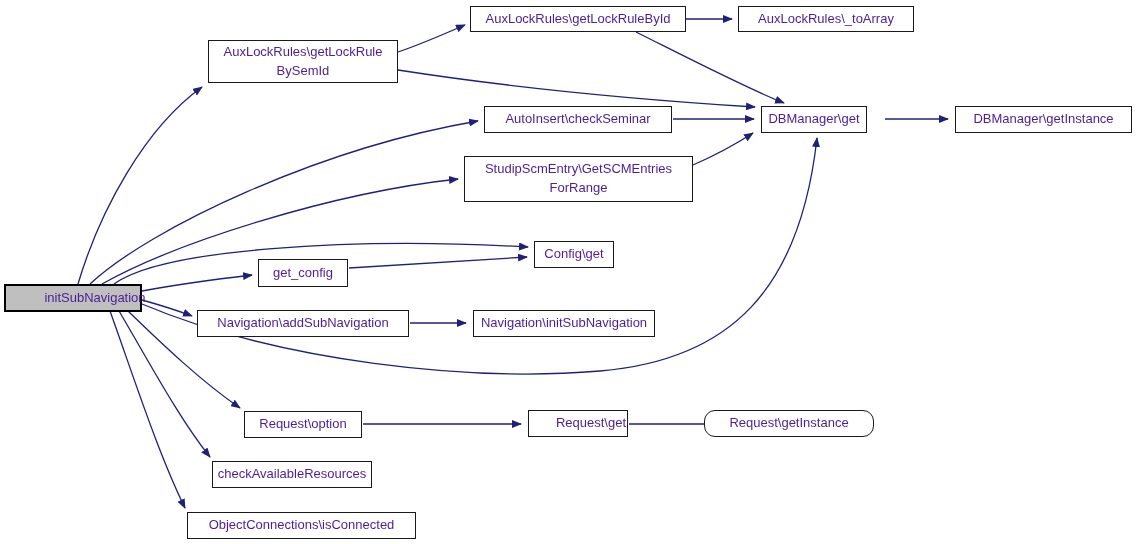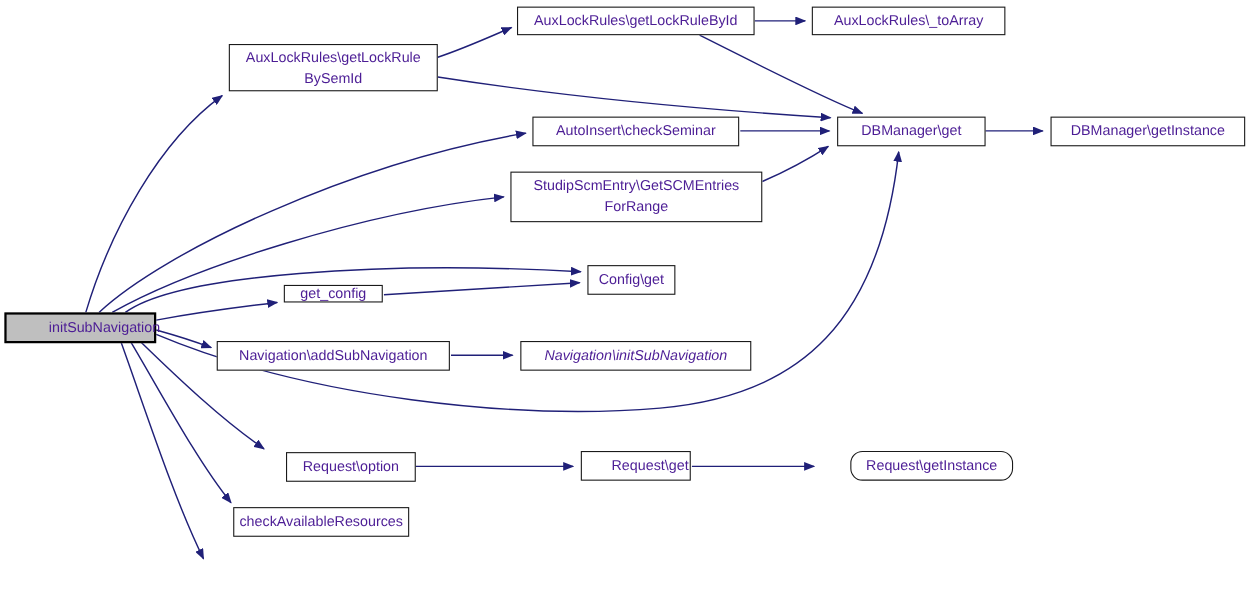--- a/index.html
+++ b/index.html
@@ -82,37 +82,38 @@
 
   <div class="node" style="left:208px; top:40px; width:190px; height:43px;">AuxLockRules\getLockRule
 BySemId</div>
 
   <div class="node" style="left:470px; top:6px; width:216px; height:26px;">AuxLockRules\getLockRuleById</div>
 
   <div class="node" style="left:738px; top:6px; width:176px; height:26px;">AuxLockRules\_toArray</div>
 
   <div class="node" style="left:484px; top:106px; width:188px; height:27px;">AutoInsert\checkSeminar</div>
 
-  <div class="node" style="left:761px; top:106px; width:135px; height:27px;">DBManager\get</div>
+  <div class="node" style="left:761px; top:106px; width:106px; height:27px;">DBManager\get</div>
 
   <div class="node" style="left:955px; top:106px; width:177px; height:27px;">DBManager\getInstance</div>
 
   <div class="node" style="left:464px; top:156px; width:229px; height:46px;">StudipScmEntry\GetSCMEntries
 ForRange</div>
 
   <div class="node" style="left:534px; top:241px; width:80px; height:27px;">Config\get</div>
 
-  <div class="node" style="left:258px; top:259px; width:90px; height:16px;">get_config</div>
+  <div class="node" style="left:258px; top:259px; width:90px; height:28px;">get_config</div>
 
   <div class="node" style="left:197px; top:310px; width:212px; height:27px;">Navigation\addSubNavigation</div>
 
-  <div class="node" style="left:473px; top:310px; width:210px; height:27px;font-style:italic;">Navigation\initSubNavigation</div>
+  <div class="node" style="left:473px; top:310px; width:182px; height:27px;">Navigation\initSubNavigation</div>
 
-  <div class="node" style="left:260px; top:411px; width:118px; height:27px;">Request\option</div>
+  <div class="node" style="left:244px; top:411px; width:118px; height:27px;">Request\option</div>
 
   <div class="node" style="left:528px; top:410px; width:100px; height:27px;padding-left:26px;">Request\get</div>
 
-  <div class="node" style="left:773px; top:410px; width:148px; height:27px;border-radius:11px;">Request\getInstance</div>
+  <div class="node" style="left:704px; top:410px; width:170px; height:27px;border-radius:11px;">Request\getInstance</div>
 
   <div class="node" style="left:212px; top:461px; width:160px; height:27px;">checkAvailableResources</div>
 
+  <div class="node" style="left:187px; top:512px; width:229px; height:27px;">ObjectConnections\isConnected</div>
 
 </div>
 
 </body></html>

